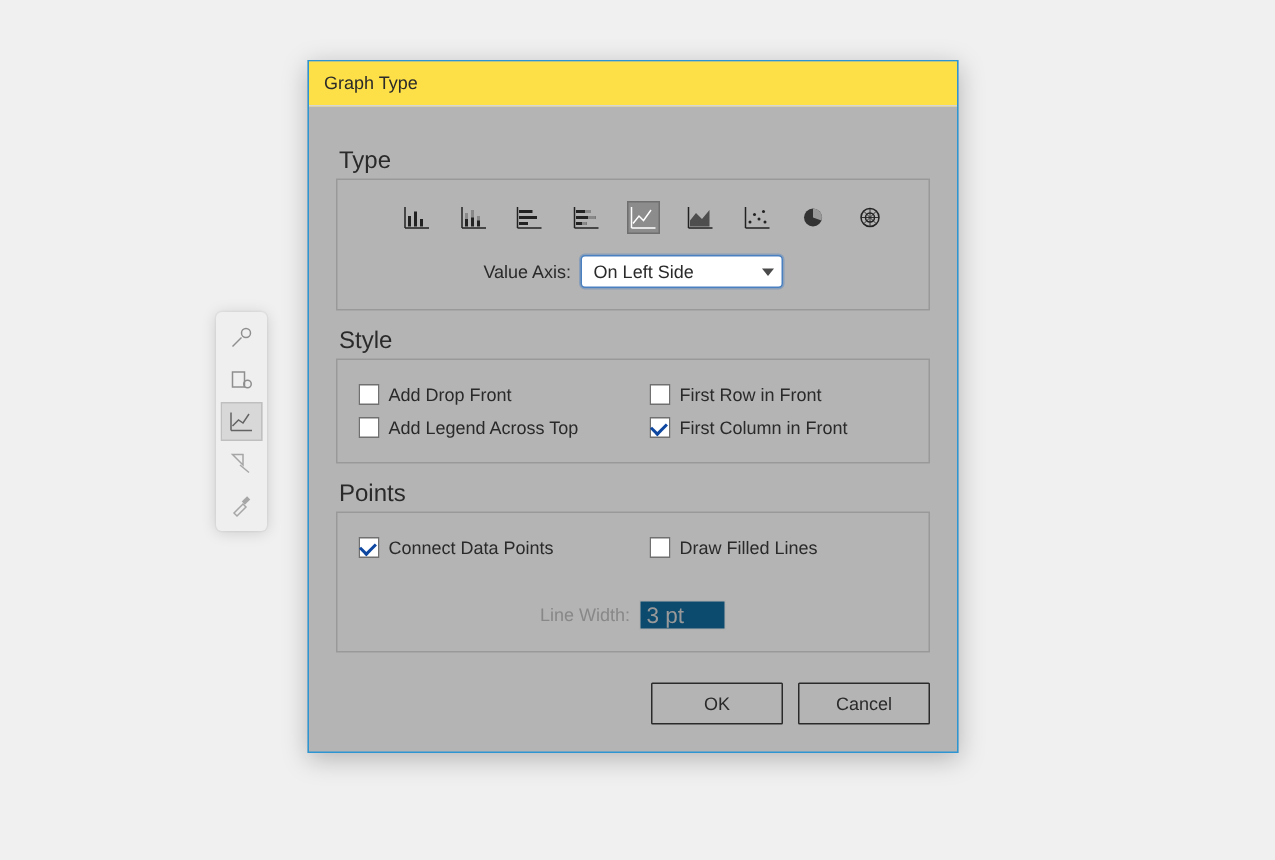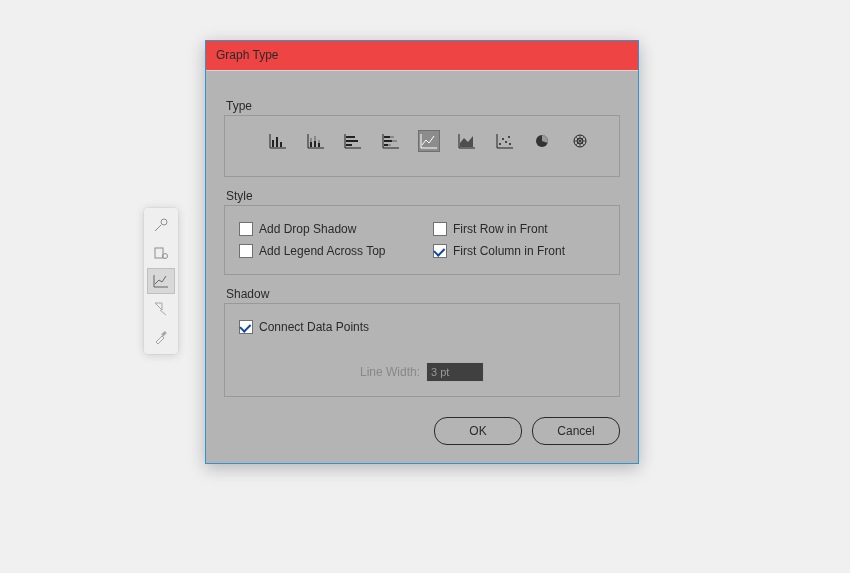--- a/index.html
+++ b/index.html
@@ -48,21 +48,21 @@
   .dialog {
     position: absolute;
     left: 205px;
     top: 40px;
     width: 432px;
     background: #b4b4b4;
     border: 1px solid #2e95d3;
     box-shadow: 0 4px 16px rgba(0,0,0,0.25);
   }
   .titlebar {
-    background: #ef4444;
+    background: #fde047;
     height: 29px;
     line-height: 29px;
     padding: 0 10px;
     font-size: 12px;
     border-bottom: 1px solid #d6d6d6;
   }
   .dialog-body {
     padding: 16px 18px 18px 18px;
   }
 
@@ -80,21 +80,21 @@
   }
   .select .caret {
     margin-left: 8px;
     width: 0; height: 0;
     border-left: 4px solid transparent;
     border-right: 4px solid transparent;
     border-top: 5px solid #4a4a4a;
   }
 
   .section-label {
-    font-size: 12px;
+    font-size: 16px;
     margin-bottom: 2px;
     margin-left: 2px;
   }
   .group {
     border: 1px solid #999999;
     padding: 10px 10px 14px 10px;
     margin-top: 2px;
   }
 
   
@@ -155,39 +155,39 @@
   }
 
   .line-width-row {
     display:flex; align-items:center; justify-content:center;
     gap:6px;
     margin-top:26px;
     color: #888;
   }
   .muted-input {
     width: 48px; height: 18px;
-    background: #404040;
+    background: #0c4a6e;
     border: 1px solid #b0b0b0;
     color: #999;
     padding: 0 4px;
-    font-size: 11px;
+    font-size: 15px;
     display:flex; align-items:center;
   }
 
   
   .button-row {
     display: flex;
     justify-content: flex-end;
     gap: 10px;
     margin-top: 20px;
   }
   .btn {
     width: 86px;
     height: 26px;
-    border-radius: 13px;
+    border-radius: 1px;
     border: 1.5px solid #2a2a2a;
     background: transparent;
     display:flex; align-items:center; justify-content:center;
     cursor: pointer;
   }
   .spaced { margin-top: 12px; }
 </style>
 </head>
 <body>
 
@@ -300,52 +300,63 @@
             </svg>
         </div>
         <div class="graph-btn">
           <svg width="18" height="16" viewBox="0 0 18 16">
               <circle cx="9" cy="8" r="6" fill="none" stroke="#222"></circle>
               <circle cx="9" cy="8" r="3" fill="none" stroke="#222"></circle>
               <path d="M9 2 L9 14 M3 8 L15 8 M5 4 L13 12 M13 4 L5 12" stroke="#222" stroke-width=".6"></path>
             </svg>
         </div>
       </div>
+      <div class="value-axis-row">
+        <span>Value Axis:</span>
+        <div class="select">
+          <span>On Left Side</span>
+          <span class="caret"></span>
+        </div>
+      </div>
     </div>
 
     
     <div class="section-label spaced">Style</div>
     <div class="group">
       <div class="ck-grid">
         <label class="ck">
             <span class="box"></span>
-            <span>Add Drop Shadow</span>
+            <span>Add Drop Front</span>
           </label>
         <label class="ck">
             <span class="box"></span>
             <span>First Row in Front</span>
           </label>
         <label class="ck">
             <span class="box"></span>
             <span>Add Legend Across Top</span>
           </label>
         <label class="ck checked">
             <span class="box"></span>
             <span>First Column in Front</span>
           </label>
       </div>
     </div>
 
     
-    <div class="section-label spaced">Shadow</div>
+    <div class="section-label spaced">Points</div>
     <div class="group">
       <div class="ck-grid">
         <label class="ck checked">
             <span class="box"></span>
             <span>Connect Data Points</span>
+          </label>
+        <label class="ck">
+            <span class="box"></span>
+            <span>Draw Filled Lines</span>
           </label>
       </div>
       <div class="line-width-row">
         <span>Line Width:</span>
         <div class="muted-input">
             <span>3 pt</span>
           </div>
       </div>
     </div>
 

